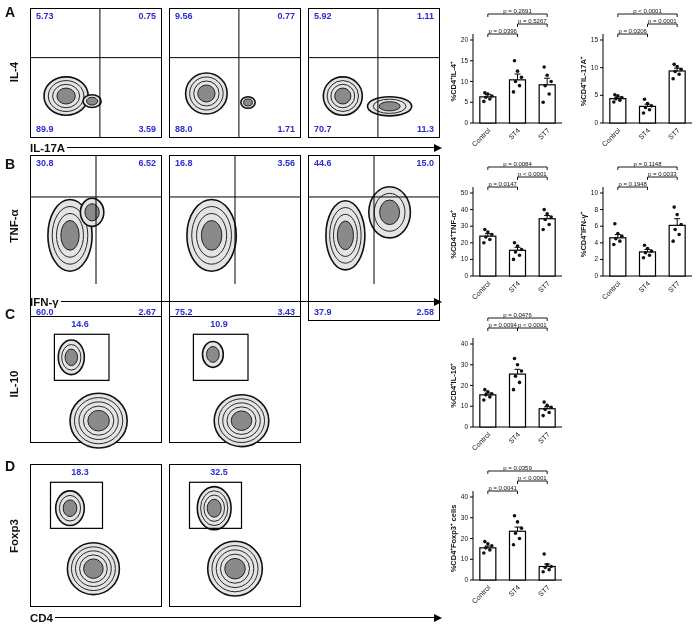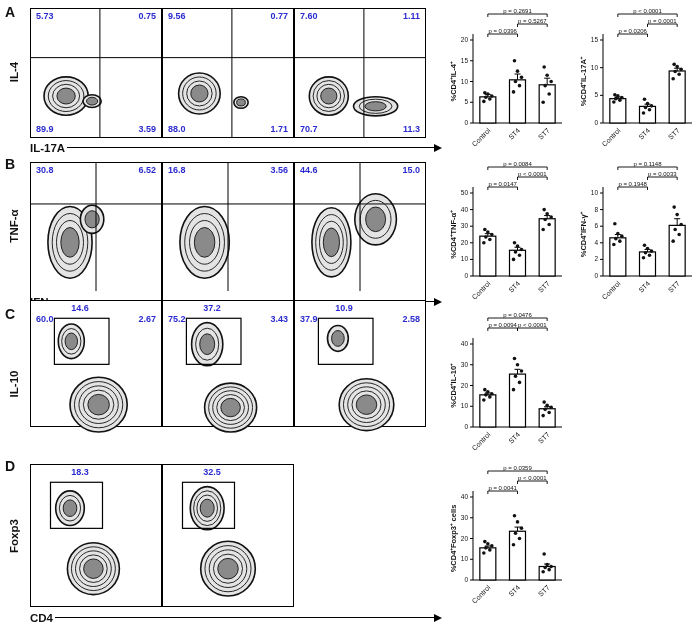--- a/index.html
+++ b/index.html
@@ -2,21 +2,21 @@
 <html><head>
 <meta charset="utf-8">
 <style>
   *{margin:0;padding:0;box-sizing:border-box}
   body{background:#fff}
   #figure{position:relative;width:696px;height:625px;background:#fff;
           font-family:"Liberation Sans",sans-serif;color:#111;overflow:hidden}
   .panel-label{position:absolute;left:5px;font-size:14px;font-weight:bold}
   .ylab{position:absolute;left:-51px;width:130px;text-align:center;font-size:11.5px;
         font-weight:bold;transform:rotate(-90deg)}
-  .plots{position:absolute;left:30px;display:flex;}
+  .plots{position:absolute;left:30px;display:flex;gap:7px}
   .flow-plot{position:relative;width:132px;height:100%;border:1.5px solid #000;background:#fff}
   .flow-svg{position:absolute;left:0;top:0}
   .q{position:absolute;color:#2b2bd0;font-size:9px;font-weight:bold;line-height:1;z-index:2}
   .q.tl{top:3px;left:5px}.q.tr{top:3px;right:5px}
   .q.bl{bottom:3px;left:5px}.q.br{bottom:3px;right:5px}
   .q.gate{top:3px;left:31%}
   .xaxis{position:absolute;left:30px;width:412px;height:13px;display:flex;align-items:center}
   .xlab{font-size:11.5px;font-weight:bold;margin-right:2px;white-space:nowrap}
   .axline{flex:1;height:0;border-top:1.8px solid #000}
   .axhead{width:0;height:0;border-left:8px solid #000;border-top:4.5px solid transparent;
@@ -70,21 +70,21 @@
           <ellipse cx="33.800000000000004" cy="87.04" rx="19.5" ry="19.2" fill="#e4e4e4" stroke="#111" stroke-width="1.6"></ellipse>
           <ellipse cx="33.800000000000004" cy="87.04" rx="15.697499999999998" ry="15.455999999999998" fill="none" stroke="#111" stroke-width="0.9"></ellipse>
           <ellipse cx="33.800000000000004" cy="87.04" rx="11.895" ry="11.712" fill="none" stroke="#111" stroke-width="0.9"></ellipse>
           <ellipse cx="33.800000000000004" cy="87.04" rx="8.092500000000001" ry="7.968" fill="#8a8a8a" stroke="#111" stroke-width="0.9"></ellipse>
           <ellipse cx="80.6" cy="97.28" rx="22.1" ry="9.6" fill="#e4e4e4" stroke="#111" stroke-width="1.6"></ellipse>
           <ellipse cx="80.6" cy="97.28" rx="16.354" ry="7.104" fill="none" stroke="#111" stroke-width="0.9"></ellipse>
           <ellipse cx="80.6" cy="97.28" rx="10.608" ry="4.608" fill="#8a8a8a" stroke="#111" stroke-width="0.9"></ellipse>
           <line x1="68.9" y1="0" x2="68.9" y2="128" stroke="#000" stroke-width="1"></line>
           <line x1="0" y1="48.64" x2="130" y2="48.64" stroke="#000" stroke-width="1"></line>
         </svg>
-      <span class="q tl">7.60</span>
+      <span class="q tl">5.92</span>
       <span class="q tr">1.11</span>
       <span class="q bl">70.7</span>
       <span class="q br">11.3</span>
     </div>
   </div>
   <div class="xaxis" style="top:141px">
     <span class="xlab">IL-17A</span>
     <span class="axline"></span>
     <span class="axhead"></span>
   </div>
@@ -184,21 +184,21 @@
         <path d="M39.833333333333336 15 V12 H99.16666666666667 V15" fill="none" stroke="#000" stroke-width="0.9"></path>
         <text x="69.5" y="10.5" text-anchor="middle" font-size="6">p &lt; 0.0001</text>
         <path d="M69.5 25 V22 H99.16666666666667 V25" fill="none" stroke="#000" stroke-width="0.9"></path>
         <text x="84.33333333333334" y="20.5" text-anchor="middle" font-size="6">p = 0.0001</text>
         <path d="M39.833333333333336 35 V32 H69.5 V35" fill="none" stroke="#000" stroke-width="0.9"></path>
         <text x="54.66666666666667" y="30.5" text-anchor="middle" font-size="6">p = 0.0206</text>
       </svg></div>
 
   <div class="panel-label" style="top:156px">B</div>
   <div class="ylab" style="top:220px">TNF-α</div>
-  <div class="plots" style="top:162px;height:166px">
+  <div class="plots" style="top:155px;height:166px">
     <div class="flow-plot">
         <svg width="130" height="128" class="flow-svg">
           <ellipse cx="39" cy="79.36" rx="22.1" ry="35.84" fill="#e4e4e4" stroke="#111" stroke-width="1.6"></ellipse>
           <ellipse cx="39" cy="79.36" rx="17.7905" ry="28.851200000000002" fill="none" stroke="#111" stroke-width="0.9"></ellipse>
           <ellipse cx="39" cy="79.36" rx="13.481" ry="21.8624" fill="none" stroke="#111" stroke-width="0.9"></ellipse>
           <ellipse cx="39" cy="79.36" rx="9.171500000000002" ry="14.873600000000003" fill="#8a8a8a" stroke="#111" stroke-width="0.9"></ellipse>
           <ellipse cx="61.099999999999994" cy="56.32" rx="11.7" ry="14.08" fill="#e4e4e4" stroke="#111" stroke-width="1.6"></ellipse>
           <ellipse cx="61.099999999999994" cy="56.32" rx="7.137" ry="8.588799999999999" fill="#8a8a8a" stroke="#111" stroke-width="0.9"></ellipse>
           <line x1="65" y1="0" x2="65" y2="128" stroke="#000" stroke-width="1"></line>
           <line x1="0" y1="40.96" x2="130" y2="40.96" stroke="#000" stroke-width="1"></line>
@@ -347,48 +347,34 @@
         <path d="M39.833333333333336 15 V12 H99.16666666666667 V15" fill="none" stroke="#000" stroke-width="0.9"></path>
         <text x="69.5" y="10.5" text-anchor="middle" font-size="6">p = 0.1148</text>
         <path d="M69.5 25 V22 H99.16666666666667 V25" fill="none" stroke="#000" stroke-width="0.9"></path>
         <text x="84.33333333333334" y="20.5" text-anchor="middle" font-size="6">p = 0.0033</text>
         <path d="M39.833333333333336 35 V32 H69.5 V35" fill="none" stroke="#000" stroke-width="0.9"></path>
         <text x="54.66666666666667" y="30.5" text-anchor="middle" font-size="6">p = 0.1948</text>
       </svg></div>
 
   <div class="panel-label" style="top:306px">C</div>
   <div class="ylab" style="top:378px">IL-10</div>
-  <div class="plots" style="top:300px;height:127px">
+  <div class="plots" style="top:316px;height:127px">
     <div class="flow-plot">
         <svg width="130" height="144" class="flow-svg">
           <ellipse cx="40.3" cy="40.32000000000001" rx="13" ry="17.28" fill="#e4e4e4" stroke="#111" stroke-width="1.6"></ellipse>
           <ellipse cx="40.3" cy="40.32000000000001" rx="9.62" ry="12.7872" fill="none" stroke="#111" stroke-width="0.9"></ellipse>
           <ellipse cx="40.3" cy="40.32000000000001" rx="6.24" ry="8.2944" fill="#8a8a8a" stroke="#111" stroke-width="0.9"></ellipse>
           <ellipse cx="67.60000000000001" cy="103.67999999999999" rx="28.6" ry="27.36" fill="#e4e4e4" stroke="#111" stroke-width="1.6"></ellipse>
           <ellipse cx="67.60000000000001" cy="103.67999999999999" rx="24.1384" ry="23.091839999999998" fill="none" stroke="#111" stroke-width="0.9"></ellipse>
           <ellipse cx="67.60000000000001" cy="103.67999999999999" rx="19.6768" ry="18.82368" fill="none" stroke="#111" stroke-width="0.9"></ellipse>
           <ellipse cx="67.60000000000001" cy="103.67999999999999" rx="15.215200000000001" ry="14.555520000000001" fill="none" stroke="#111" stroke-width="0.9"></ellipse>
           <ellipse cx="67.60000000000001" cy="103.67999999999999" rx="10.7536" ry="10.28736" fill="#8a8a8a" stroke="#111" stroke-width="0.9"></ellipse>
           <rect x="23.4" y="17.28" width="54.6" height="46.08" fill="none" stroke="#000" stroke-width="1.2"></rect>
         </svg>
       <span class="q gate">14.6</span>
-    </div>
-    <div class="flow-plot">
-        <svg width="130" height="144" class="flow-svg">
-          <ellipse cx="44.2" cy="43.199999999999996" rx="15.6" ry="21.599999999999998" fill="#e4e4e4" stroke="#111" stroke-width="1.6"></ellipse>
-          <ellipse cx="44.2" cy="43.199999999999996" rx="11.544" ry="15.983999999999998" fill="none" stroke="#111" stroke-width="0.9"></ellipse>
-          <ellipse cx="44.2" cy="43.199999999999996" rx="7.4879999999999995" ry="10.367999999999999" fill="#8a8a8a" stroke="#111" stroke-width="0.9"></ellipse>
-          <ellipse cx="67.60000000000001" cy="106.56" rx="26" ry="24.48" fill="#e4e4e4" stroke="#111" stroke-width="1.6"></ellipse>
-          <ellipse cx="67.60000000000001" cy="106.56" rx="21.944" ry="20.66112" fill="none" stroke="#111" stroke-width="0.9"></ellipse>
-          <ellipse cx="67.60000000000001" cy="106.56" rx="17.887999999999998" ry="16.84224" fill="none" stroke="#111" stroke-width="0.9"></ellipse>
-          <ellipse cx="67.60000000000001" cy="106.56" rx="13.832" ry="13.02336" fill="none" stroke="#111" stroke-width="0.9"></ellipse>
-          <ellipse cx="67.60000000000001" cy="106.56" rx="9.776" ry="9.20448" fill="#8a8a8a" stroke="#111" stroke-width="0.9"></ellipse>
-          <rect x="23.4" y="17.28" width="54.6" height="46.08" fill="none" stroke="#000" stroke-width="1.2"></rect>
-        </svg>
-      <span class="q gate">37.2</span>
     </div>
     <div class="flow-plot">
         <svg width="130" height="144" class="flow-svg">
           <ellipse cx="42.9" cy="37.44" rx="10.4" ry="12.959999999999999" fill="#e4e4e4" stroke="#111" stroke-width="1.6"></ellipse>
           <ellipse cx="42.9" cy="37.44" rx="6.344" ry="7.905599999999999" fill="#8a8a8a" stroke="#111" stroke-width="0.9"></ellipse>
           <ellipse cx="71.5" cy="103.67999999999999" rx="27.3" ry="25.919999999999998" fill="#e4e4e4" stroke="#111" stroke-width="1.6"></ellipse>
           <ellipse cx="71.5" cy="103.67999999999999" rx="23.0412" ry="21.876479999999997" fill="none" stroke="#111" stroke-width="0.9"></ellipse>
           <ellipse cx="71.5" cy="103.67999999999999" rx="18.7824" ry="17.832959999999996" fill="none" stroke="#111" stroke-width="0.9"></ellipse>
           <ellipse cx="71.5" cy="103.67999999999999" rx="14.523600000000002" ry="13.789439999999999" fill="none" stroke="#111" stroke-width="0.9"></ellipse>
           <ellipse cx="71.5" cy="103.67999999999999" rx="10.264800000000001" ry="9.74592" fill="#8a8a8a" stroke="#111" stroke-width="0.9"></ellipse>

